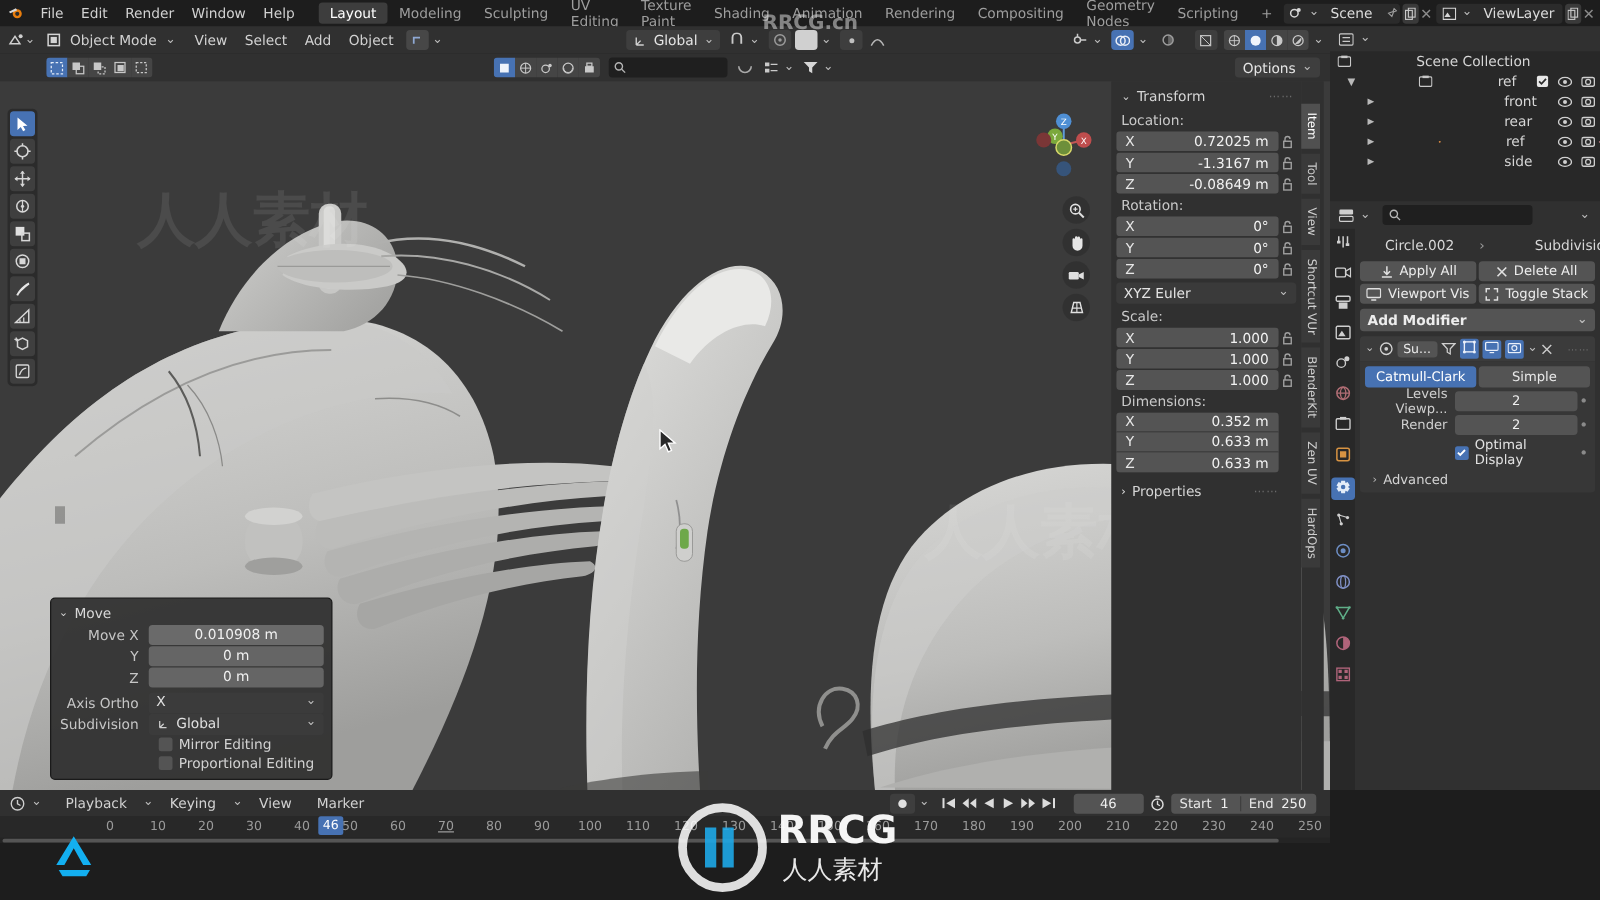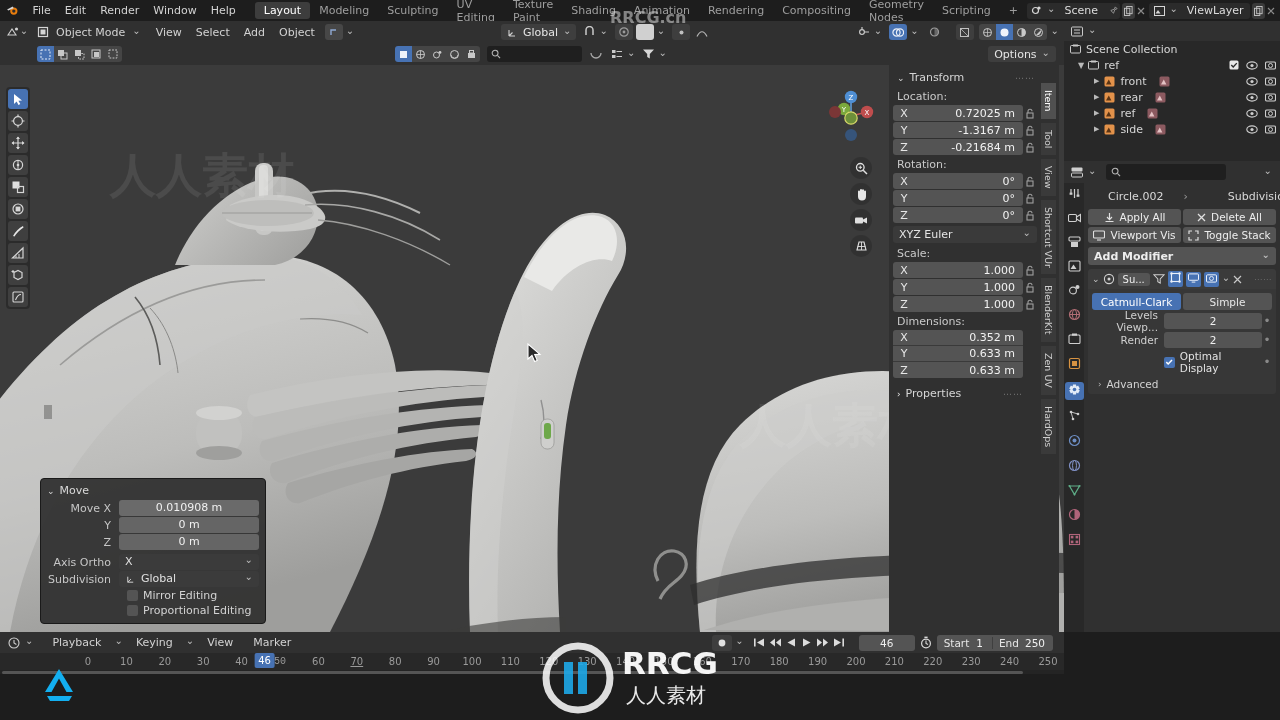--- a/index.html
+++ b/index.html
@@ -105,21 +105,21 @@
 
   
   #np-tabs { position: absolute; left: 1041px; top: 65px; width: 18px; height: 567px; background: #303030; padding-top: 18px; }
   .vtab { writing-mode: vertical-rl; background: #3a3a3a; color: #cfcfcf; font-size: 9.5px;
           padding: 7px 2px; margin-bottom: 4px; border-radius: 0 0 0 0; text-align: center; }
   .vtab.active { background: #505050; color: #ffffff; }
 
   
   #outliner { position: absolute; left: 1064px; top: 21px; width: 216px; height: 140px; background: #282828; }
   #outliner-hdr { height: 20px; background: #303030; display:flex; align-items:center; padding: 0 4px; }
-  .ol-row { height: 16px; display: flex; align-items: center; padding-left: 6px; font-size: 11px; color: #d6d6d6; position: relative; }
+  .ol-row { height: 16px; display: flex; align-items: center; padding-left: 6px; font-size: 11px; color: #d6d6d6; position: relative; gap: 47px; }
   .ol-row .rt { position: absolute; right: 4px; display: flex; align-items: center; gap: 7px; }
 
   
   #props { position: absolute; left: 1064px; top: 161px; width: 216px; height: 471px; background: #303030; }
   #props-hdr { height: 22px; background: #303030; display: flex; align-items: center; padding: 0 4px; }
   #props-tabs { position: absolute; left: 0; top: 22px; width: 20px; bottom: 0; background: #282828;
                 display: flex; flex-direction: column; align-items: center; padding-top: 4px; gap: 9px; }
   #props-body { position: absolute; left: 20px; top: 22px; right: 0; bottom: 0; background: #303030; padding: 4px; }
   .bc { display: flex; align-items: center; font-size: 11px; color: #d8d8d8; gap: 20px; height: 18px; }
   .pbtn { flex: 1; height: 16px; background: #545454; border-radius: 3px; display: flex;
@@ -750,21 +750,21 @@
         <svg width="10" height="11" viewBox="0 0 10 11">
             <path d="M3 5 L3 3.2 a2 2 0 0 1 4 0" fill="none" stroke="#a0a0a0" stroke-width="1.1"></path>
             <rect x="2" y="5" width="6" height="5" fill="none" stroke="#a0a0a0" stroke-width="1.1"></rect>
           </svg>
       </span>
     </div>
     <div class="xf-line">
       <div class="xf-group" style="flex:1">
           <div class="xf-row">
         <span class="xf-k">Z</span>
-        <span class="xf-v">-0.21684 m</span>
+        <span class="xf-v">-0.08649 m</span>
       </div>
         </div>
       <span class="lock">
         <svg width="10" height="11" viewBox="0 0 10 11">
             <path d="M3 5 L3 3.2 a2 2 0 0 1 4 0" fill="none" stroke="#a0a0a0" stroke-width="1.1"></path>
             <rect x="2" y="5" width="6" height="5" fill="none" stroke="#a0a0a0" stroke-width="1.1"></rect>
           </svg>
       </span>
     </div>
 
@@ -1326,21 +1326,21 @@
         <span style="font-size:10.5px;padding:0 8px 0 0;color:#f1f1f1">250</span>
       </div>
     </div>
     <div id="tl-body">
       <div id="tl-ticks">
           <div class="tick" style="left: 88px;">0</div>
           <div class="tick" style="left: 126.4px;">10</div>
           <div class="tick" style="left: 164.8px;">20</div>
           <div class="tick" style="left: 203.2px;">30</div>
           <div class="tick" style="left: 241.6px;">40</div>
-          <div class="tick" style="left: 280px; font-family: Liberation Mono, monospace;">50</div>
+          <div class="tick" style="left: 280px;">50</div>
           <div class="tick" style="left: 318.4px;">60</div>
           <div class="tick" style="left: 356.8px; text-decoration: underline;">70</div>
           <div class="tick" style="left: 395.2px;">80</div>
           <div class="tick" style="left: 433.6px;">90</div>
           <div class="tick" style="left: 472px;">100</div>
           <div class="tick" style="left: 510.4px;">110</div>
           <div class="tick" style="left: 548.8px;">120</div>
           <div class="tick" style="left: 587.2px;">130</div>
           <div class="tick" style="left: 625.6px;">140</div>
           <div class="tick" style="left: 664px;">150</div>

